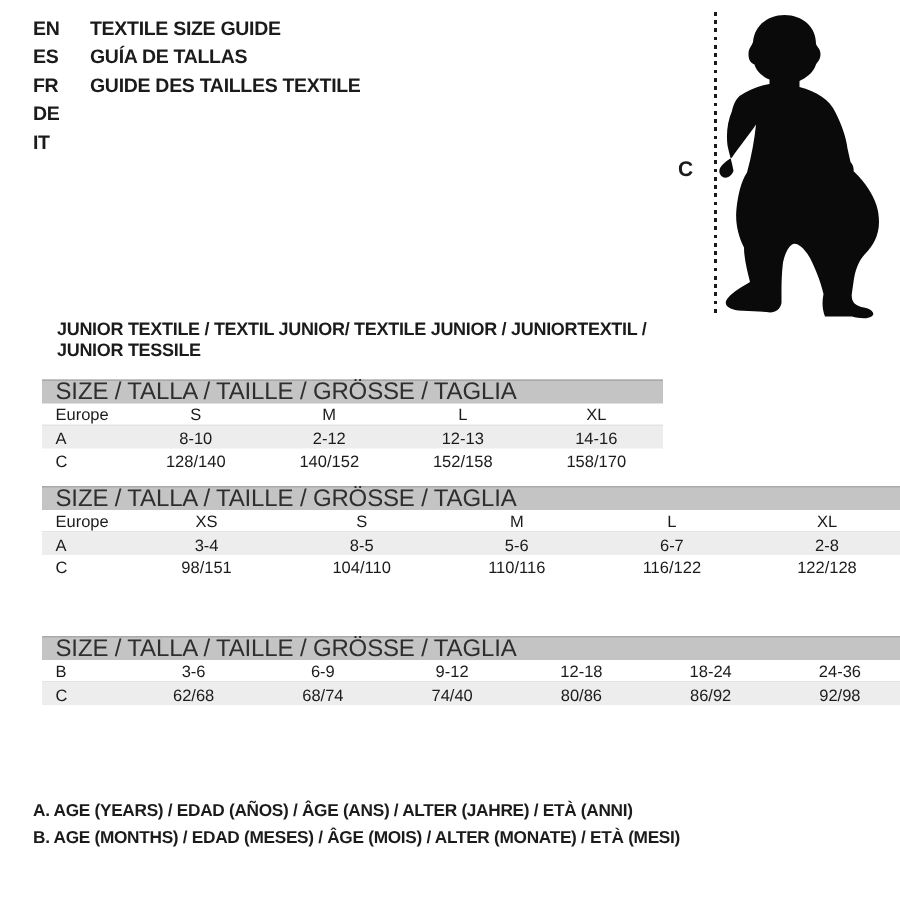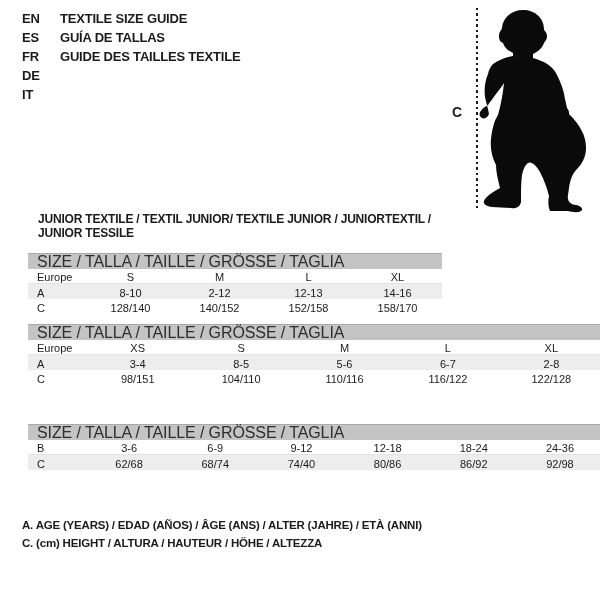--- a/index.html
+++ b/index.html
@@ -36,21 +36,21 @@
   .t-title sub{font-size:8px;}
   .t-bar{height:16px;background:var(--header-bar);border-top:1px solid var(--header-bar-edge);
     font-size:16px;color:#2e2e2e;padding-left:9px;display:flex;align-items:center;letter-spacing:-0.1px;}
   .t-row{height:15px;display:flex;align-items:flex-end;font-size:11px;border-bottom:1px solid var(--row-line);}
   .t-row:last-child{border-bottom:none;}
   .t-row.shaded{background:var(--row-shade);border-bottom:none;}
   .t-lab{flex:0 0 58px;padding-left:9px;}
   .t-cell{flex:1;text-align:center;}
 
   
-  .footnotes{position:absolute;left:22px;top:516px;}
+  .footnotes{position:absolute;left:22px;top:532px;}
   .footnote{font-size:11.5px;font-weight:bold;line-height:18px;letter-spacing:-0.2px;}
 </style>
 </head>
 <body>
 
 <div class="page">
 
   <div class="lang-list" id="lang-list">
       <div class="lang-row">
         <span class="lang-code">EN</span>
@@ -199,16 +199,16 @@
         <span class="t-cell">68/74</span>
         <span class="t-cell">74/40</span>
         <span class="t-cell">80/86</span>
         <span class="t-cell">86/92</span>
         <span class="t-cell">92/98</span>
       </div>
     </section>
 
   <div class="footnotes" id="footnotes">
       <div class="footnote">A. AGE (YEARS) / EDAD (AÑOS) / ÂGE (ANS) / ALTER (JAHRE) / ETÀ (ANNI)</div>
-      <div class="footnote">C. (cm) HEIGHT / ALTURA / HAUTEUR / HÖHE / ALTEZZA</div>
+      <div class="footnote">B. AGE (MONTHS) / EDAD (MESES) / ÂGE (MOIS) / ALTER (MONATE) / ETÀ (MESI)</div>
     </div>
 
 </div>
 
 </body></html>

